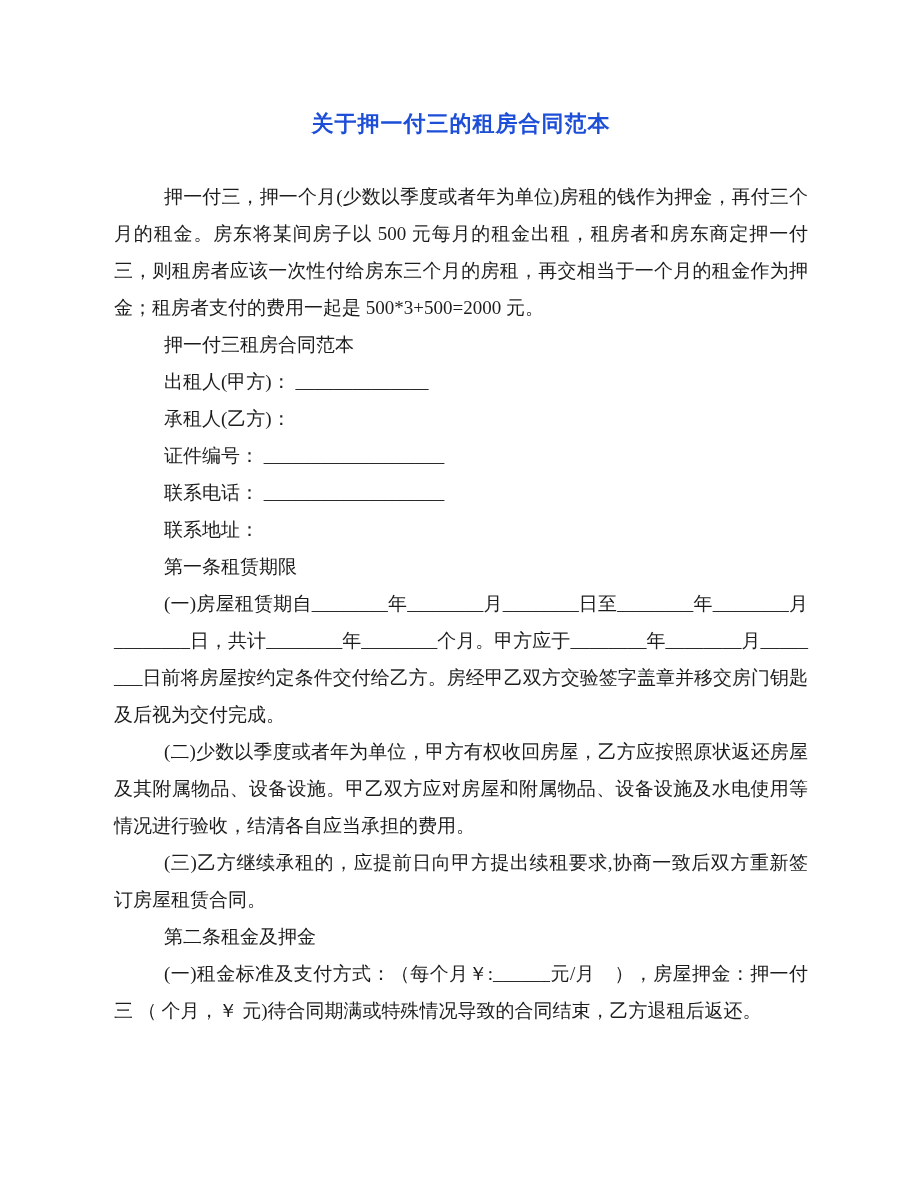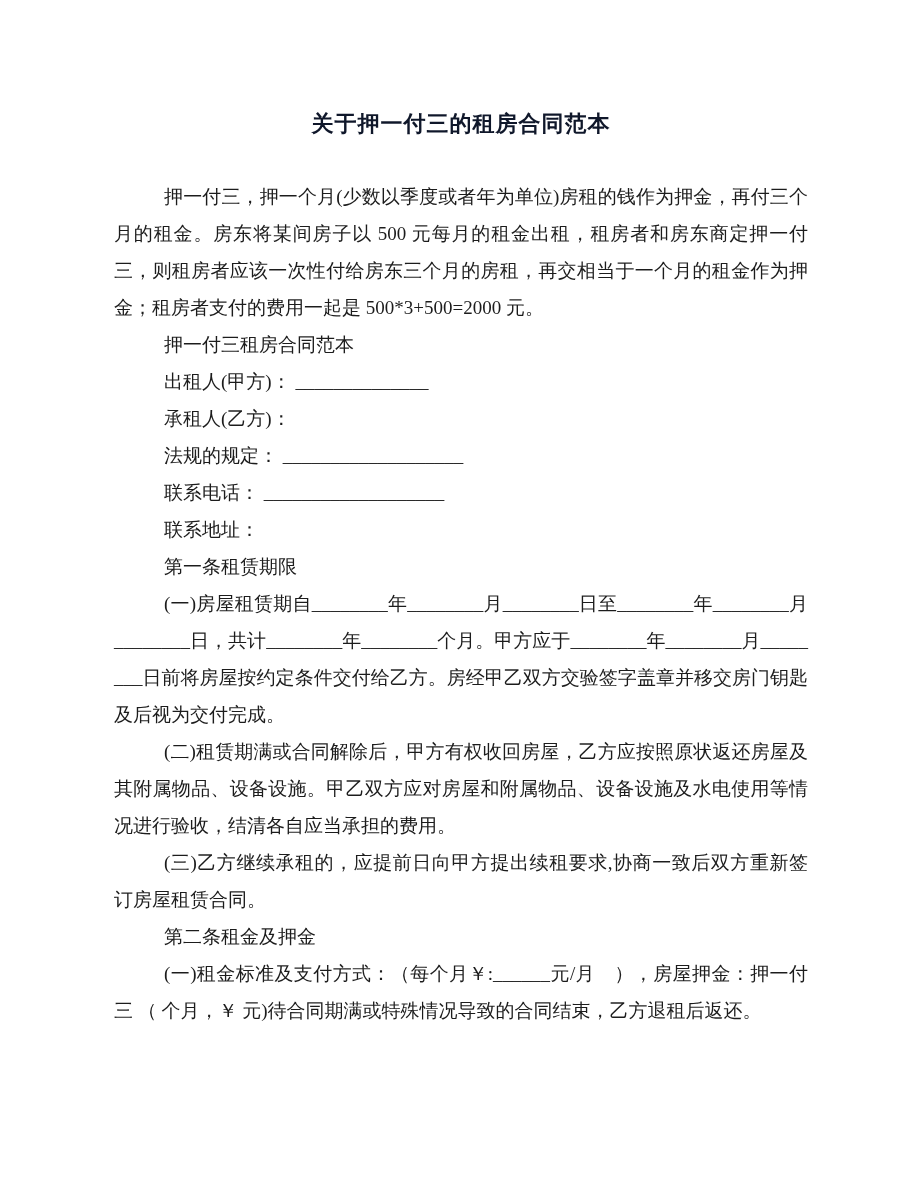--- a/index.html
+++ b/index.html
@@ -20,21 +20,21 @@
     background: #ffffff;
     font-family: "Liberation Serif", "DejaVu Serif", serif;
     font-size: 19px;
     line-height: 37px;
     color: #1c1c1c;
   }
   .doc-title {
     font-family: "Liberation Sans", "DejaVu Sans", sans-serif;
     font-size: 22px;
     font-weight: bold;
-    color: #0f172a;
+    color: #1d4ed8;
     text-align: center;
     line-height: 32px;
     margin: 0 0 38px 0;
     letter-spacing: 1px;
   }
   .para {
     margin: 0;
     text-indent: 50px;
     text-align: justify;
     word-break: break-all;
@@ -43,22 +43,22 @@
 </head>
 <body>
 
 <div class="page">
   <h1 class="doc-title">关于押一付三的租房合同范本</h1>
 
   <p class="para">押一付三，押一个月(少数以季度或者年为单位)房租的钱作为押金，再付三个月的租金。房东将某间房子以 500 元每月的租金出租，租房者和房东商定押一付三，则租房者应该一次性付给房东三个月的房租，再交相当于一个月的租金作为押金；租房者支付的费用一起是 500*3+500=2000 元。</p>
   <p class="para">押一付三租房合同范本</p>
   <p class="para">出租人(甲方)： ______________</p>
   <p class="para">承租人(乙方)：</p>
-  <p class="para">法规的规定： ___________________</p>
+  <p class="para">证件编号： ___________________</p>
   <p class="para">联系电话： ___________________</p>
   <p class="para">联系地址：</p>
   <p class="para">第一条租赁期限</p>
   <p class="para">(一)房屋租赁期自________年________月________日至________年________月________日，共计________年________个月。甲方应于________年________月________日前将房屋按约定条件交付给乙方。房经甲乙双方交验签字盖章并移交房门钥匙及后视为交付完成。</p>
-  <p class="para">(二)租赁期满或合同解除后，甲方有权收回房屋，乙方应按照原状返还房屋及其附属物品、设备设施。甲乙双方应对房屋和附属物品、设备设施及水电使用等情况进行验收，结清各自应当承担的费用。</p>
+  <p class="para">(二)少数以季度或者年为单位，甲方有权收回房屋，乙方应按照原状返还房屋及其附属物品、设备设施。甲乙双方应对房屋和附属物品、设备设施及水电使用等情况进行验收，结清各自应当承担的费用。</p>
   <p class="para">(三)乙方继续承租的，应提前日向甲方提出续租要求,协商一致后双方重新签订房屋租赁合同。</p>
   <p class="para">第二条租金及押金</p>
   <p class="para">(一)租金标准及支付方式：（每个月￥:______元/月　），房屋押金：押一付三 （ 个月，￥ 元)待合同期满或特殊情况导致的合同结束，乙方退租后返还。</p>
 </div>
 
 </body></html>

